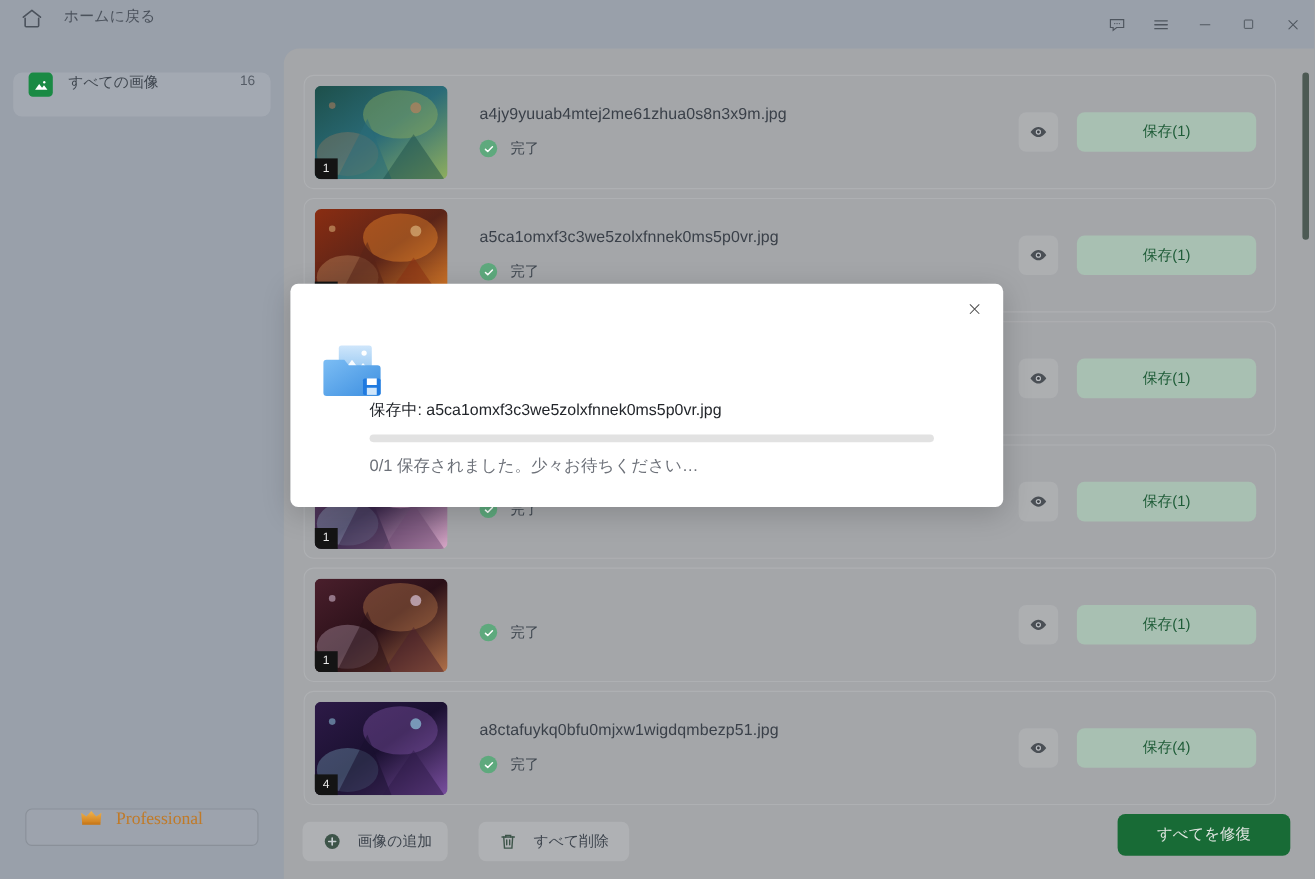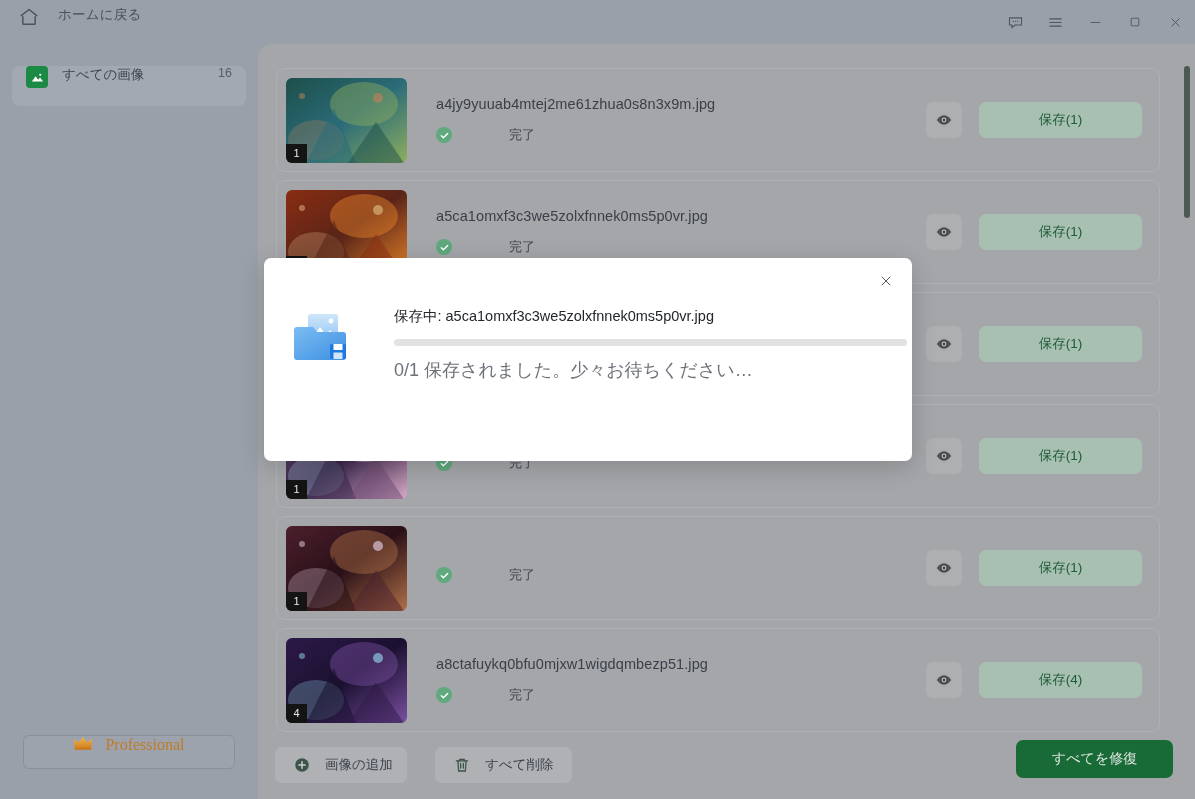--- a/index.html
+++ b/index.html
@@ -166,21 +166,21 @@
     min-width: 0;
   }
   .fname {
     font-size: 14.5px;
     color: #3a4049;
     letter-spacing: .1px;
     white-space: nowrap;
   }
   .status {
     margin-top: 14px;
-    display: flex; align-items: center; gap: 45px;
+    display: flex; align-items: center;
   }
   .check {
     width: 16px; height: 16px;
     border-radius: 50%;
     background: #5ea97d;
     display: flex; align-items: center; justify-content: center;
     flex: 0 0 auto;
   }
   .check svg { display:block; }
   .status-text {
@@ -260,20 +260,21 @@
     width: 32px; height: 30px;
     display: flex; align-items: center; justify-content: center;
     cursor: pointer;
     color: #4a4a4a;
   }
   .modal-body {
     position: absolute;
     left: 29px; top: 49px;
     display: flex;
     align-items: flex-start;
+    flex-direction: column;
   }
   .folder-ic { width: 58px; height: 52px; flex: 0 0 auto; display:block; margin-top: 4px; }
   .modal-text {
     margin-left: 43px;
     width: 515px;
   }
   .modal-title {
     font-size: 14.5px;
     color: #23262b;
     white-space: nowrap;
@@ -286,21 +287,21 @@
     overflow: hidden;
   }
   .progress-fill {
     height: 100%;
     width: 0%;
     background: #1a8a44;
     border-radius: 4px;
   }
   .modal-sub {
     margin-top: 12px;
-    font-size: 18px;
+    font-size: 15px;
     color: #6d7179;
     white-space: nowrap;
   }
 </style>
 </head>
 <body>
 
 <div class="titlebar">
   <div class="home-btn">
     <span class="home-icon">

